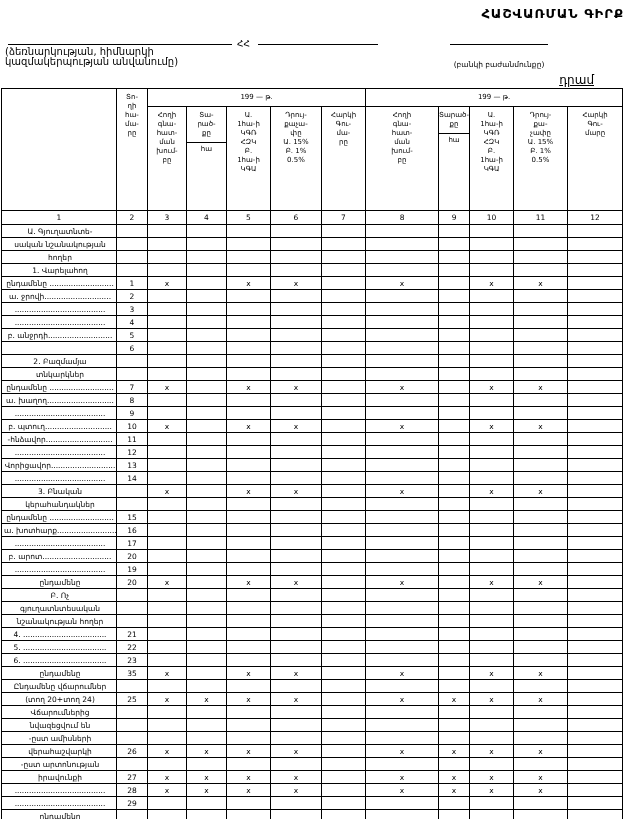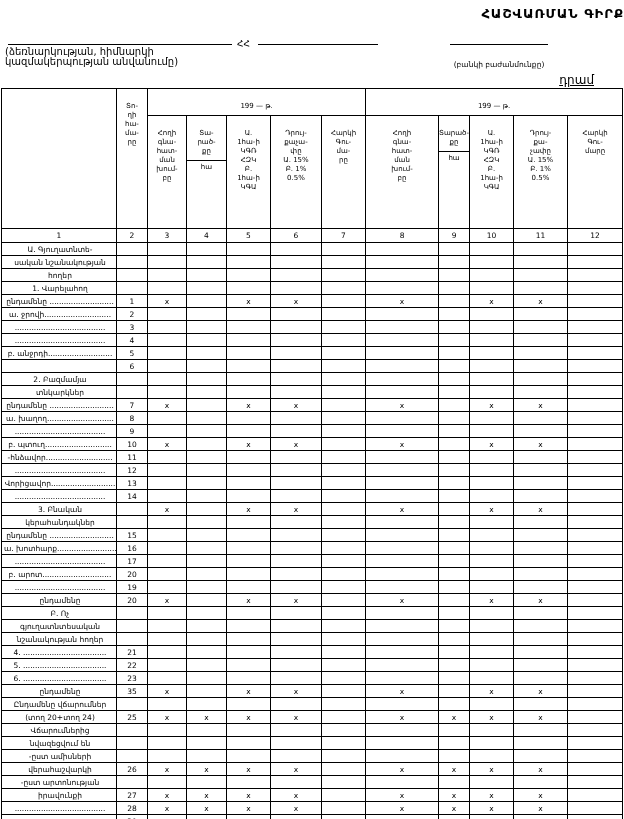--- a/index.html
+++ b/index.html
@@ -24,21 +24,21 @@
 
   table.ledger {
     position:absolute; top:88px; left:1px; width:621px;
     border-collapse:collapse; table-layout:fixed;
   }
   .ledger th, .ledger td {
     border:1px solid #000; padding:0; overflow:hidden;
     font-weight:normal;
   }
   .ledger thead th {
-    font-size:7px; line-height:9px; text-align:center; vertical-align:top; padding-top:13px;
+    font-size:7px; line-height:9px; text-align:center; vertical-align:top; padding-top:4px;
   }
   th.year-cell { height:13px; vertical-align:middle; font-size:7.5px; line-height:11px; padding-top:0; }
   tr.colheads th { height:99px; }
   tr.colnum td { height:13px; font-size:7.5px; line-height:12px; text-align:center; }
   .area-divider { height:0; border-top:1px solid #000; margin:4px 0 2px 0; }
   tbody td {
     height:12px; font-size:7.5px; line-height:11px; white-space:nowrap; vertical-align:middle;
   }
   tbody td.lbl { text-align:center; padding-left:2px; }
   tbody td.num { text-align:center; }

